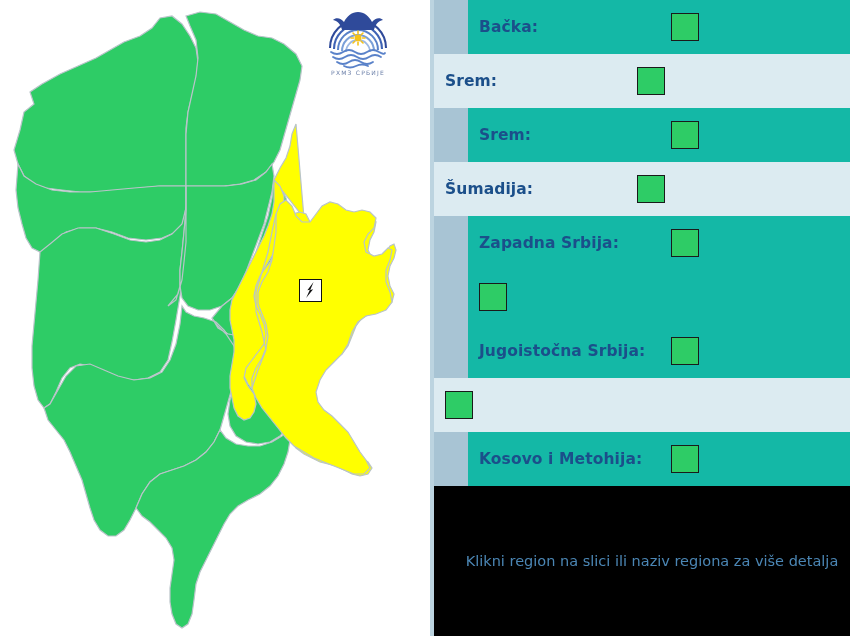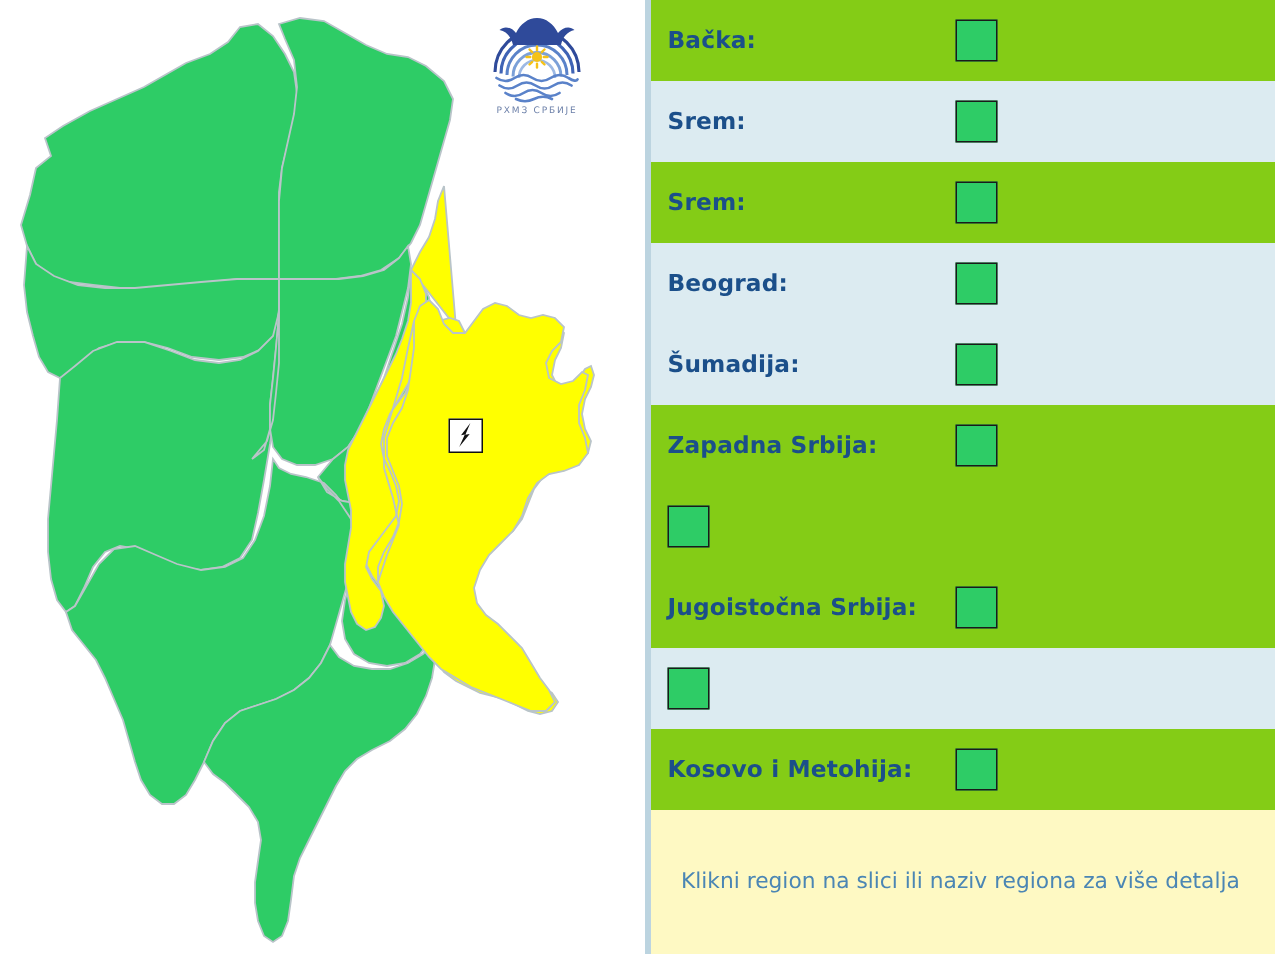--- a/index.html
+++ b/index.html
@@ -74,21 +74,21 @@
   .region-row {
     position: relative;
     height: 54px;
     min-height: 54px;
     display: flex;
     align-items: center;
     box-sizing: border-box;
     padding-left: 11px;
     cursor: pointer;
   }
-  .region-row.alt-dark { background: #84cc16; }
+  .region-row.alt-dark { background: #14b8a6; margin-left: 34px; }
   .region-row.alt-light { background: #dcebf1; }
 
   .region-label {
     font-size: 15.5px;
     font-weight: bold;
     color: #1b4f8a;
     letter-spacing: 0.1px;
     width: 192px;
     flex: 0 0 192px;
     white-space: nowrap;
@@ -109,25 +109,26 @@
   .badge.storm {
     background: #ffffff;
     display: flex;
     align-items: center;
     justify-content: center;
   }
   .badge.storm svg { display: block; width: 24px; height: 24px; }
 
   #footer-row {
     flex: 1 1 auto;
-    background: #fef9c3;
+    background: #000000;
     display: flex;
     align-items: center;
     padding-left: 20px;
     box-sizing: border-box;
+    justify-content: center;
   }
   #footer-text {
     font-size: 14.5px;
     color: #4b86b4;
     font-weight: normal;
     white-space: nowrap;
   }
 </style>
 </head>
 <body>
@@ -251,26 +252,20 @@
       </span>
     </div>
 
     <div class="region-row alt-dark">
       <span class="region-label">Srem:</span>
       <span class="badges">
         <span class="badge green"></span>
       </span>
     </div>
 
-    <div class="region-row alt-light">
-      <span class="region-label">Beograd:</span>
-      <span class="badges">
-        <span class="badge green"></span>
-      </span>
-    </div>
 
     <div class="region-row alt-light">
       <span class="region-label">Šumadija:</span>
       <span class="badges">
         <span class="badge green"></span>
       </span>
     </div>
 
     <div class="region-row alt-dark">
       <span class="region-label">Zapadna Srbija:</span>

